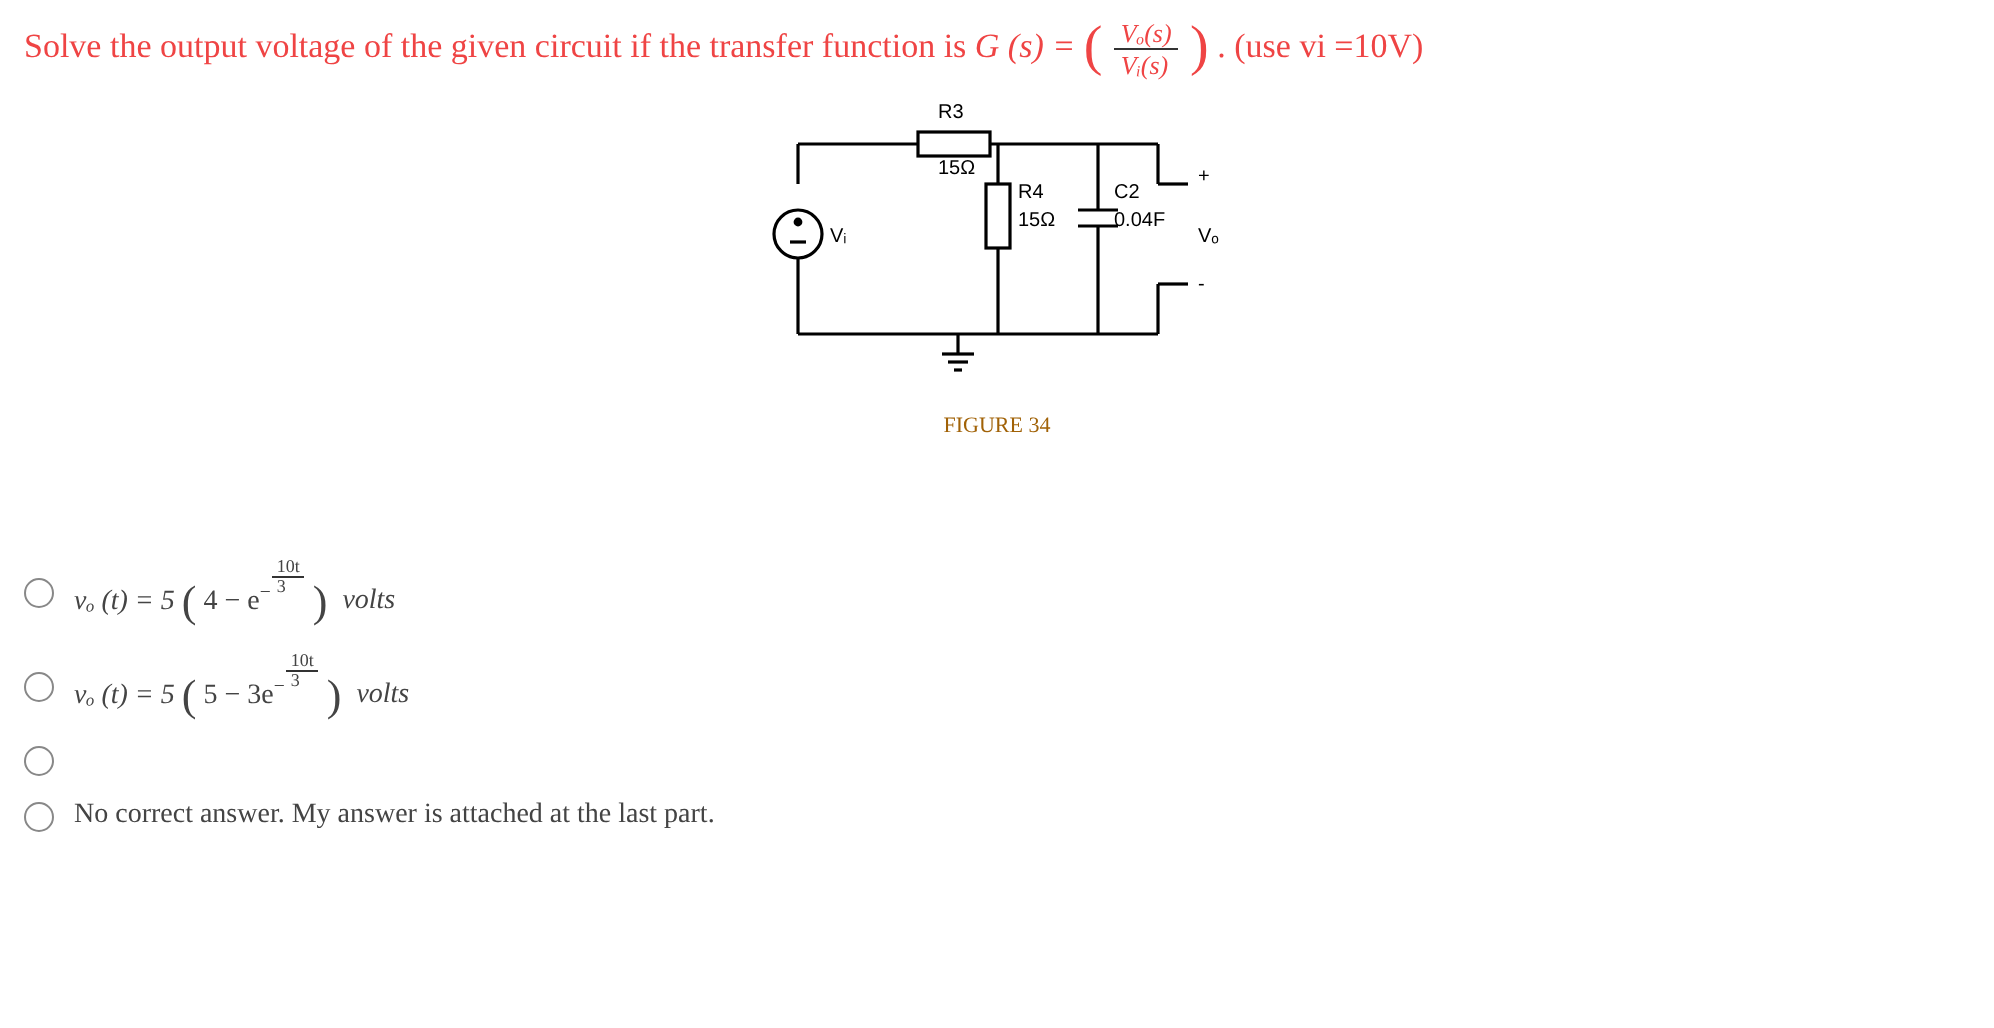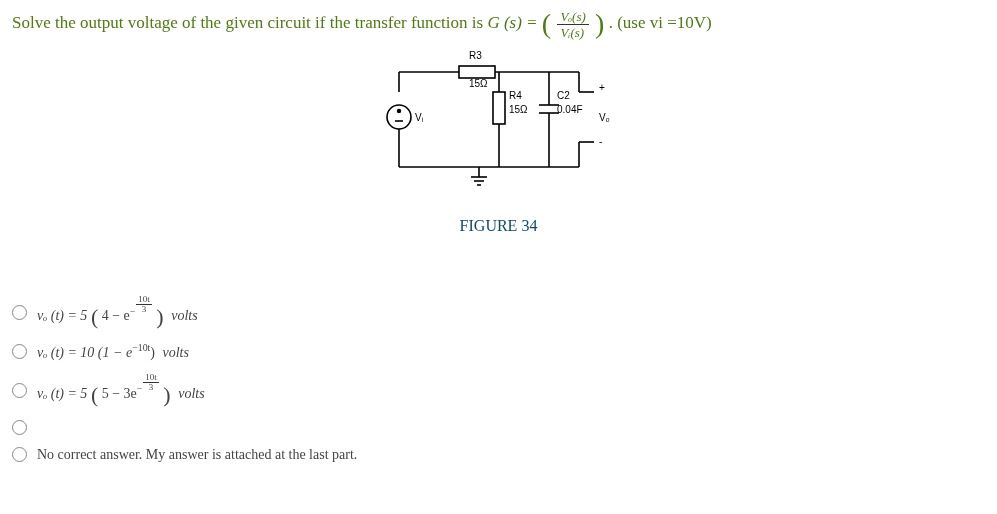--- a/index.html
+++ b/index.html
@@ -7,21 +7,21 @@
     font-size: 16px;
     color: #333;
     background: #fff;
     margin: 0;
     padding: 10px 12px;
     width: 997px;
     box-sizing: border-box;
   }
   .question-text {
     font-size: 17px;
-    color: #4d7c0f;
+    color: #ef4444;
     margin-bottom: 8px;
   }
   .math-ital { font-style: italic; font-family: Georgia, serif; }
   .frac {
     display: inline-block;
     vertical-align: middle;
     text-align: left;
     font-size: 13px;
     line-height: 1;
     margin: 0 2px;
@@ -33,23 +33,22 @@
     vertical-align: middle;
     font-family: Georgia, serif;
     display:inline-block;
     line-height:0.8;
   }
   .figure-area {
     text-align: center;
     margin: 4px 0 20px 0;
   }
   .figure-caption {
-    font-size: 16px;
-    color: #0c4a6e;
-    margin-top: 10px;
+    font-size: 11px;
+    color: #a16207;
   }
   .circuit-svg { display:block; margin: 0 auto; }
   .options {
     margin-top: 60px;
   }
   .option-row {
     display: flex;
     align-items: center;
     margin: 12px 0;
     font-size: 14px;
@@ -59,21 +58,21 @@
     width: 13px; height: 13px;
     border: 1px solid #888;
     border-radius: 50%;
     margin-right: 10px;
     flex-shrink: 0;
     background: #fff;
   }
   .expr { font-family: Georgia, serif; }
   .sup { font-size: 0.7em; vertical-align: super; }
   .tfrac {
-    display:inline-block; vertical-align: 0.3em; text-align:center;
+    display:inline-block; vertical-align: 0.3em; 
     font-size: 9px; line-height:1; margin:0 1px;
   }
   .tfrac .tn { display:block; border-bottom:1px solid #333; padding:0 2px;}
   .tfrac .td { display:block; padding:0 2px;}
   .volts { font-style: italic; margin-left:4px;}
 </style>
 </head>
 <body>
 
 <div class="question-text">
@@ -146,27 +145,20 @@
     <span class="radio"></span>
     <span class="expr">
       <span class="math-ital">vₒ (t) = 5 </span>
       <span style="font-size:22px;vertical-align:middle;">(</span>
       <span>4 − e</span><span class="sup"><span>−</span><span class="tfrac"><span class="tn">10t</span><span class="td">3</span></span></span>
       <span style="font-size:22px;vertical-align:middle;">)</span>
       <span class="volts"> volts</span>
     </span>
   </div>
 
-  <div class="option-row">
-    <span class="radio"></span>
-    <span class="expr">
-      <span class="math-ital">vₒ (t) = 10 (1 − e</span><span class="sup">−10t</span><span>)</span>
-      <span class="volts"> volts</span>
-    </span>
-  </div>
 
   <div class="option-row">
     <span class="radio"></span>
     <span class="expr">
       <span class="math-ital">vₒ (t) = 5 </span>
       <span style="font-size:22px;vertical-align:middle;">(</span>
       <span>5 − 3e</span><span class="sup"><span>−</span><span class="tfrac"><span class="tn">10t</span><span class="td">3</span></span></span>
       <span style="font-size:22px;vertical-align:middle;">)</span>
       <span class="volts"> volts</span>
     </span>

